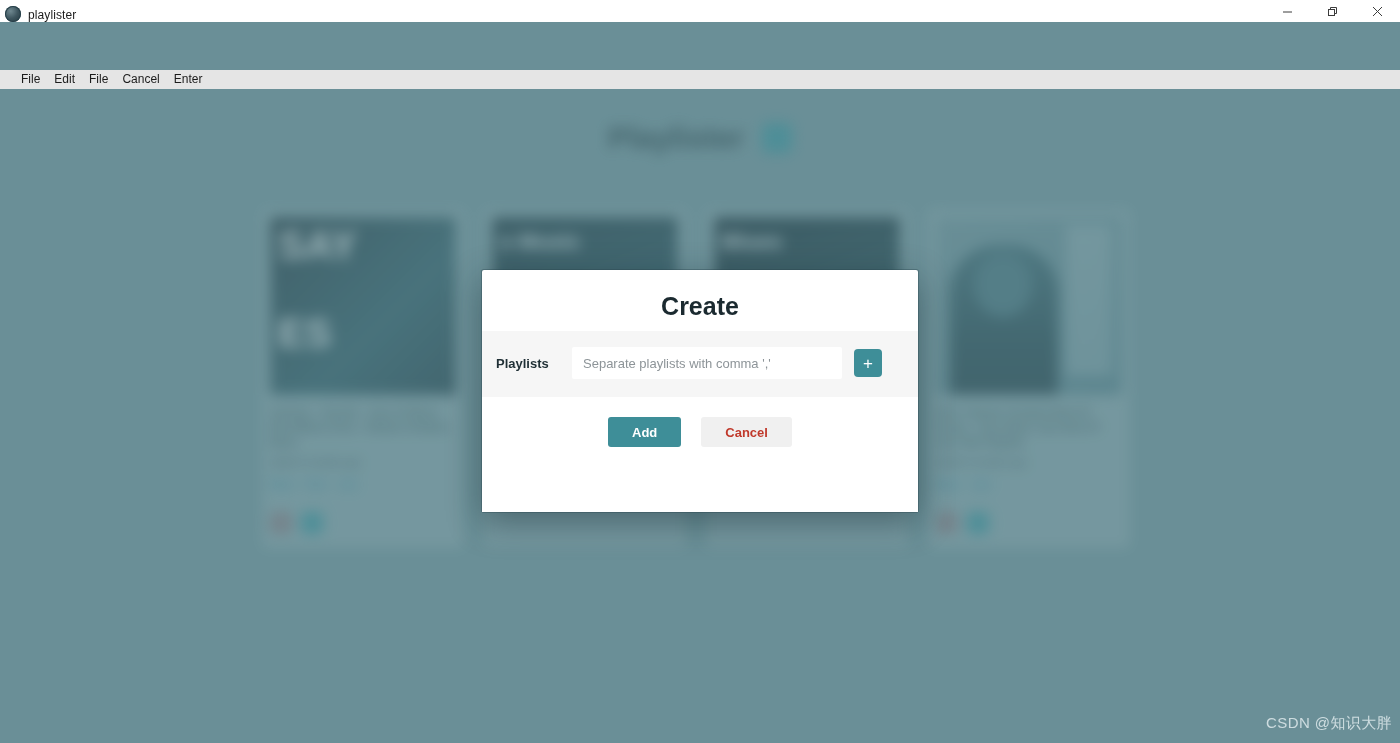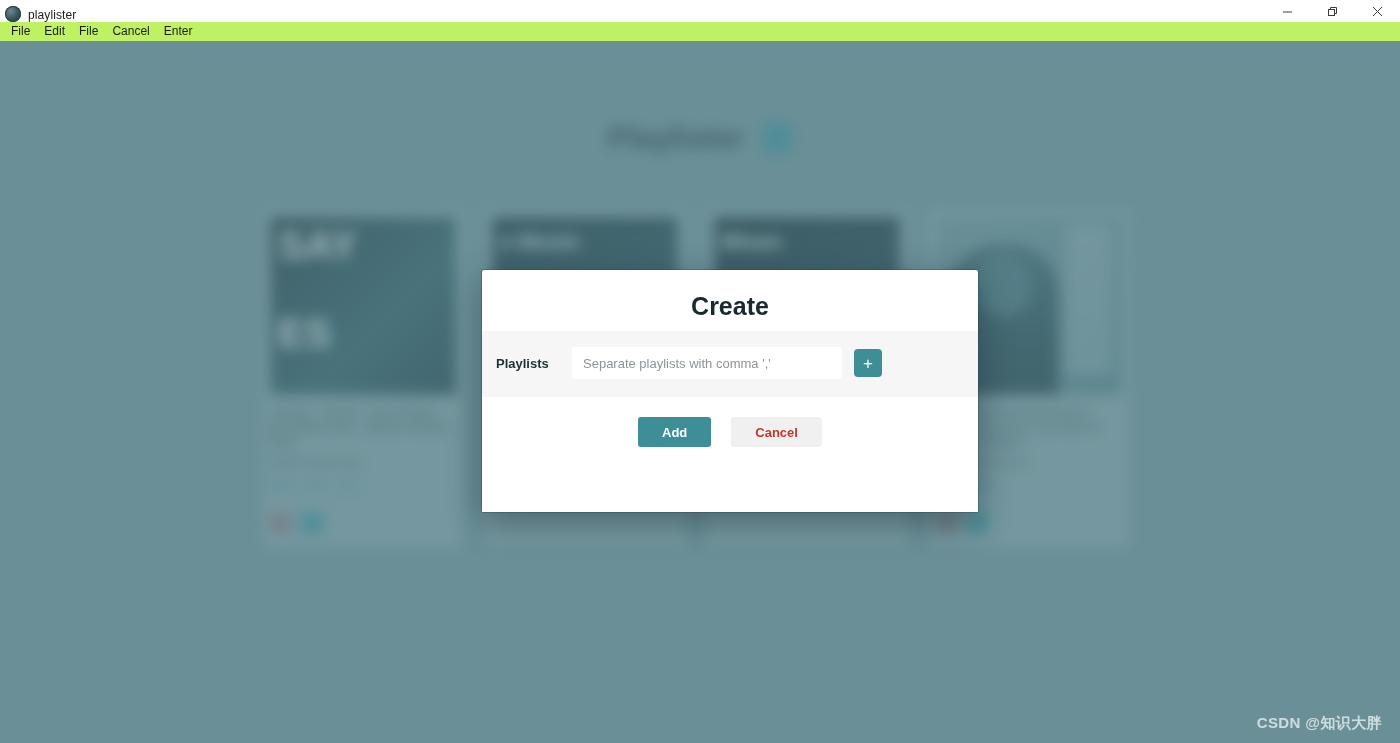--- a/index.html
+++ b/index.html
@@ -26,23 +26,23 @@
   .app-title { font-size: 12px; color: #1c1c1c; letter-spacing: .1px; }
   .win-controls { margin-left: auto; display: flex; height: 22px; }
   .win-btn {
     width: 45px; height: 22px;
     display: flex; align-items: center; justify-content: center;
     color: #3c3c3c;
   }
   .win-btn svg { display: block; }
 
   .menubar {
-    height: 19px; background: #bef264;
-    display: flex; align-items: center; padding-left: 4px;
-    position: relative; z-index: 60;
+    height: 19px; background: #e5e5e5;
+    display: flex; align-items: center; padding-left: 14px;
+    position: relative; z-index: 60; margin-top: 48px;
   }
   .menu-item {
     font-size: 12px; color: #1c1c1c;
     padding: 2px 7px; line-height: 13px;
   }
 
   
   .app-body {
     position: absolute; left: 0; top: 41px;
     width: 1400px; height: 702px;
@@ -121,21 +121,21 @@
   .tag { font-size: 10px; color: #1d7d96; }
   .card-actions { margin-top: 22px; display: flex; gap: 9px; }
   .act-btn { width: 22px; height: 22px; border-radius: 5px; }
   .act-btn.gray { background: #7c7d85; }
   .act-btn.teal { background: #3e8e98; }
 
   
   .modal-scrim { position: absolute; inset: 0; z-index: 40; }
   .modal {
     position: absolute; left: 482px; top: 270px;
-    width: 496px; height: 242px;
+    width: 436px; height: 242px;
     background: #ffffff;
     border-radius: 2px;
     box-shadow: 0 0 0 1px rgba(40,70,78,.35), 0 10px 34px rgba(18,40,46,.45);
     z-index: 50;
     display: flex; flex-direction: column;
   }
   .modal-title {
     text-align: center;
     font-size: 25px; font-weight: 700; color: #1b2a30;
     padding: 22px 0 10px;
@@ -183,23 +183,23 @@
     border: none; border-radius: 3px;
     font-family: "Liberation Sans", sans-serif;
     font-size: 13px; font-weight: 700;
     height: 30px; padding: 0 24px;
   }
   .btn-add { background: #3e8e98; color: #ffffff; }
   .btn-cancel { background: #f0f0f0; color: #c0392b; }
 
   
   .watermark {
-    position: absolute; right: 18px; bottom: 10px;
+    position: absolute; right: 8px; bottom: 10px;
     font-size: 15px; color: #d6e3e6; opacity: .92;
-    z-index: 70; letter-spacing: .4px; font-weight: bold;
+    z-index: 70; letter-spacing: .4px;
   }
 </style>
 </head>
 <body>
 
 <div class="titlebar">
   <div class="app-icon"></div>
   <div class="app-title">playlister</div>
   <div class="win-controls">
     <div class="win-btn">

